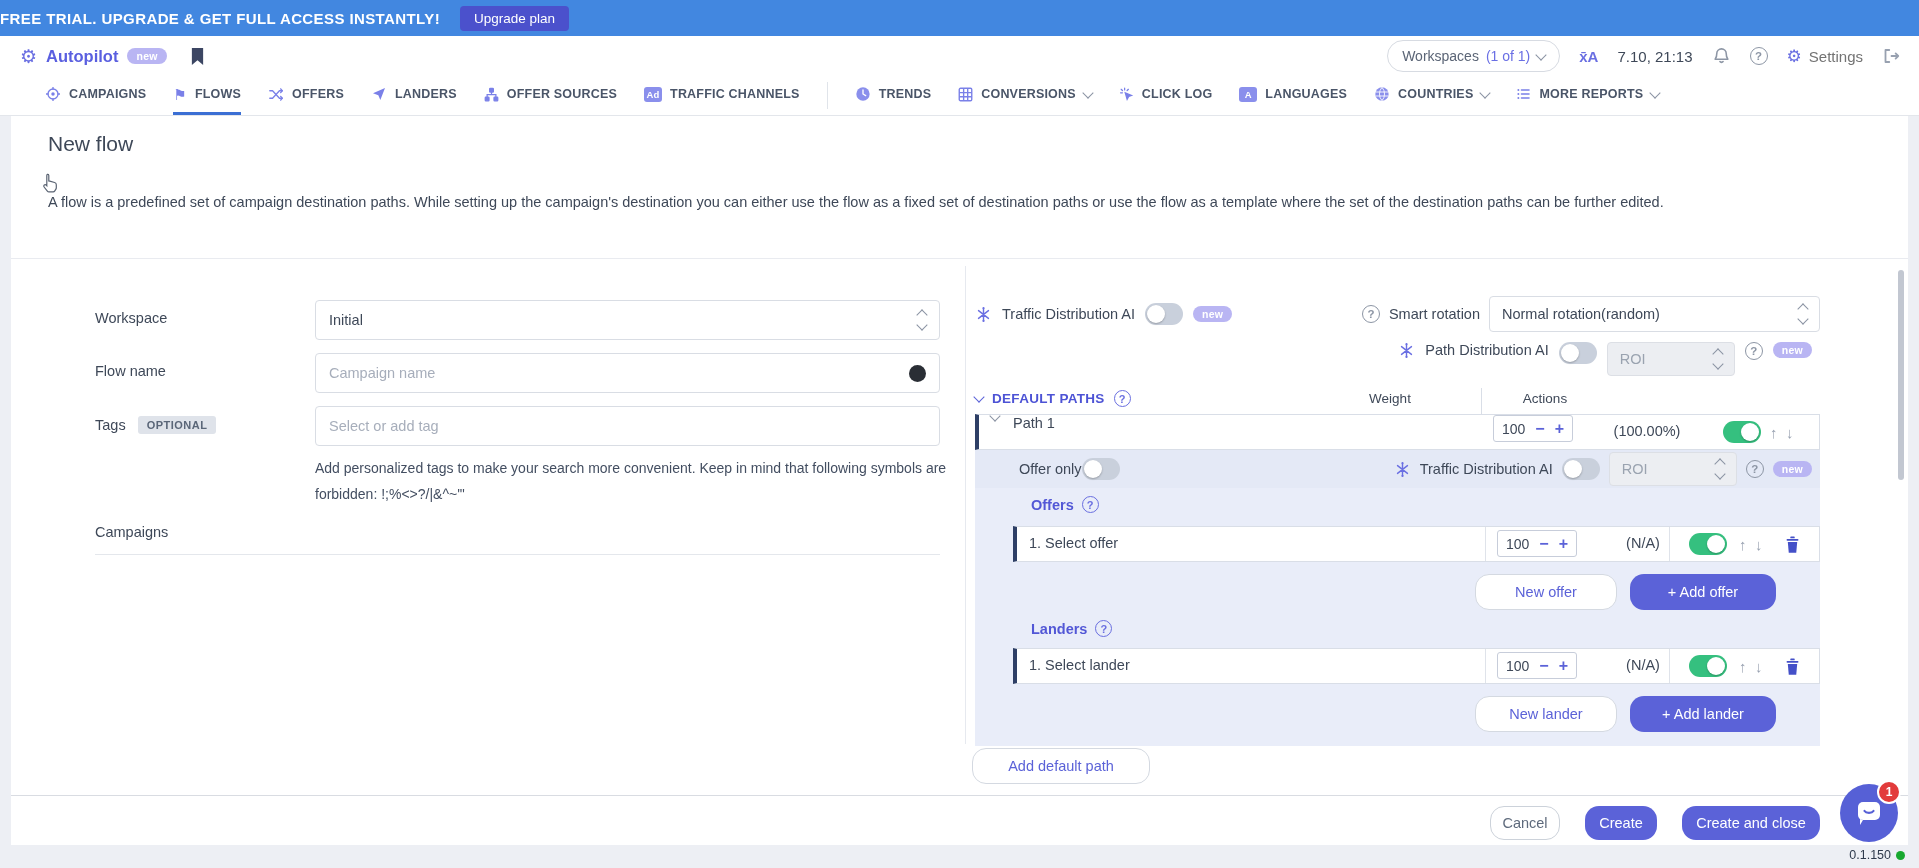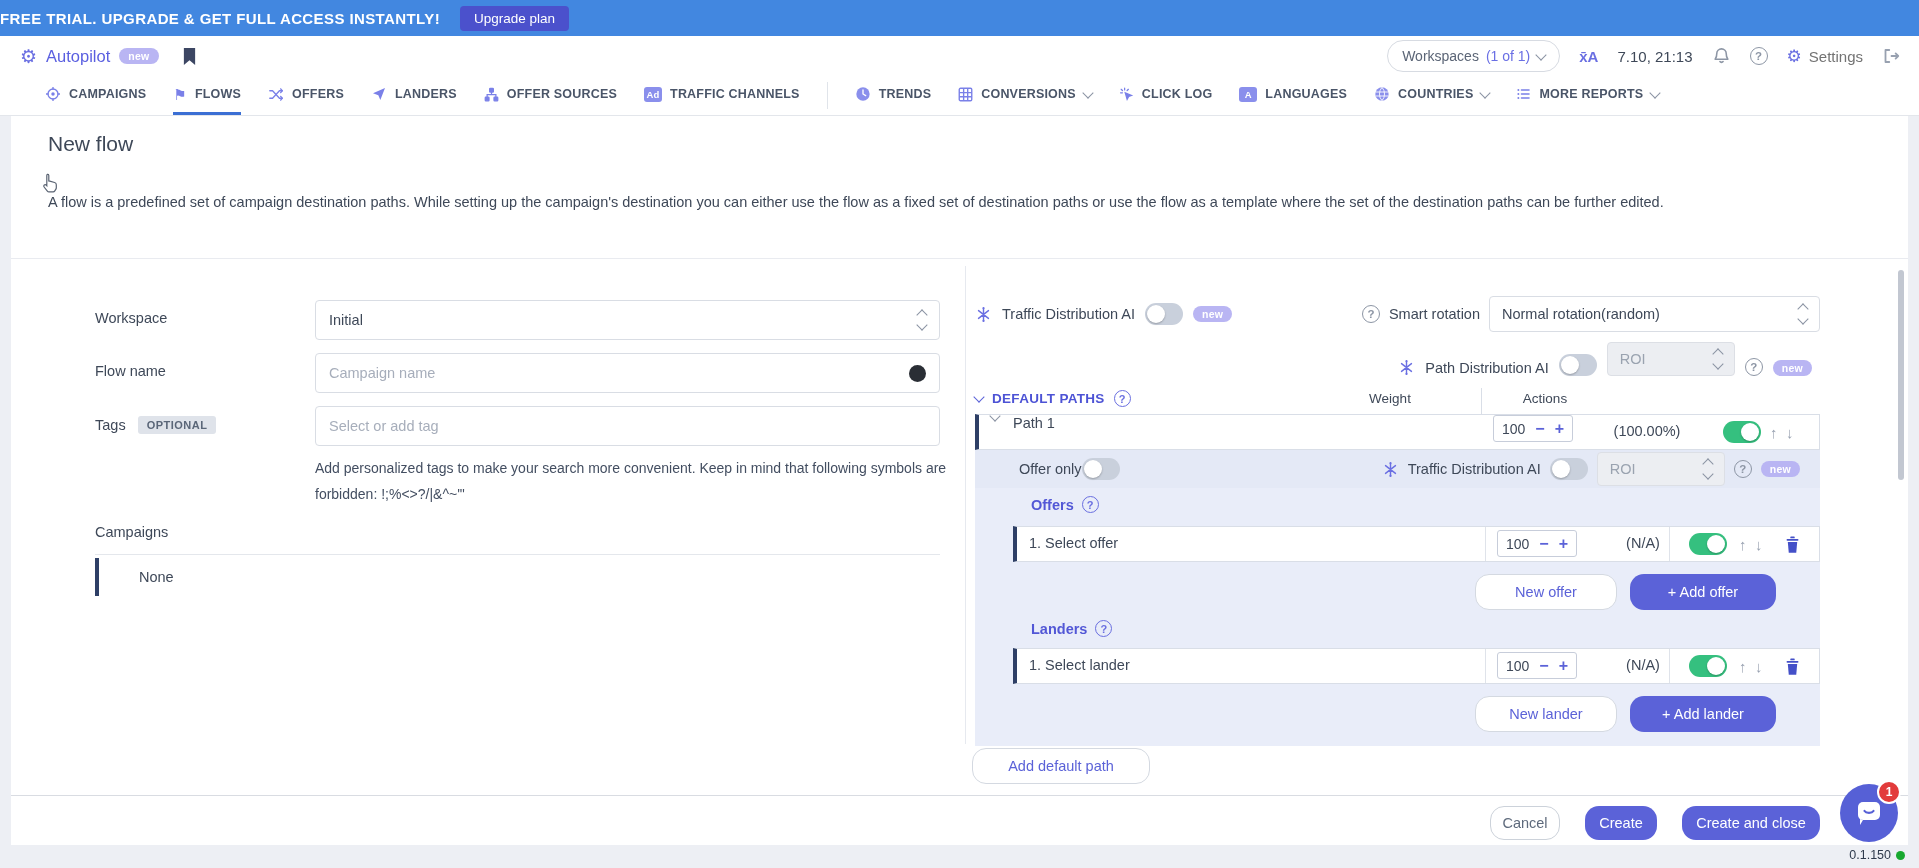--- a/index.html
+++ b/index.html
@@ -9,21 +9,21 @@
 
 .banner{position:absolute;top:0;left:0;right:0;height:36px;background:#4287e0;
   display:flex;align-items:center;gap:20px}
 .banner-text{color:#fff;font-size:15px;font-weight:700;letter-spacing:.4px}
 .banner-btn{background:#4b51cc;color:#fff;font-size:13.5px;padding:5px 14px;border-radius:4px;cursor:pointer}
 
 .hdr{position:absolute;top:36px;left:0;right:0;height:40px;background:#fff;
   display:flex;align-items:center;padding:0 18px 0 20px;box-sizing:border-box}
 .hdr-left{display:flex;align-items:center;gap:9px}
 .gears{font-size:19px;color:#6a6fe2;line-height:1}
-.app-name{font-size:16.5px;font-weight:400;color:#5a5fe0}
+.app-name{font-size:16.5px;font-weight:700;color:#5a5fe0}
 .newbadge{background:#b9b5f3;color:#fff;font-size:10.5px;font-weight:700;
   padding:2px 9px;border-radius:9px;letter-spacing:.3px}
 .bookmark{margin-left:14px}
 .hdr-right{margin-left:auto;display:flex;align-items:center;gap:19px}
 .ws-pill{display:flex;align-items:center;gap:7px;height:30px;padding:0 14px;
   border:1px solid #d7dbe2;border-radius:16px;font-size:14px;color:#5b6576;cursor:pointer}
 .ws-count{color:#6a6fe4}
 .chev{display:inline-block;width:7px;height:7px;border-right:1.8px solid #8a93a3;
   border-bottom:1.8px solid #8a93a3;transform:rotate(45deg);margin-top:-3px}
 .chev.purple{border-color:#5b62d8}
@@ -75,39 +75,39 @@
 .toggle .knob{position:absolute;top:2px;left:2px;width:18px;height:18px;border-radius:50%;
   background:#fff;box-shadow:0 1px 2px rgba(0,0,0,.25)}
 .toggle.on{background:#35c07f}
 .toggle.on .knob{left:auto;right:2px}
 .rrow1{position:absolute;left:964px;top:180px;width:845px;height:36px;display:flex;align-items:center;gap:10px}
 .plabel{font-size:14.5px;color:#3e4858}
 .rrow1 .right{margin-left:auto;display:flex;align-items:center;gap:9px}
 .select{height:36px;border:1px solid #d9dde4;border-radius:4px;background:#fff;display:flex;
   align-items:center;padding:0 12px;font-size:14.5px;box-sizing:border-box;cursor:pointer}
 .select.disabled{background:#eceef2;color:#9aa3b0;border-color:#dcdfe5}
-.rrow2{position:absolute;left:964px;top:226px;width:837px;height:34px;display:flex;align-items:flex-end;
+.rrow2{position:absolute;left:964px;top:226px;width:837px;height:34px;display:flex;align-items:flex-start;
   gap:10px;justify-content:flex-end}
 .thead{position:absolute;left:964px;top:272px;width:845px;height:26px}
 .thead-title{position:absolute;left:0;top:2px;display:flex;align-items:center;gap:9px;
   font-size:13.5px;font-weight:700;color:#4d53d5;letter-spacing:.3px;cursor:pointer}
 .thead .wcol{position:absolute;left:355px;width:120px;text-align:center;font-size:13.5px;color:#3e4858;top:3px}
 .thead .acol{position:absolute;left:520px;width:100px;text-align:center;font-size:13.5px;color:#3e4858;top:3px}
 .thead .vline{position:absolute;left:506px;top:0;bottom:-1px;width:1px;background:#d9dee7}
 .pathrow{position:absolute;left:964px;top:298px;width:845px;height:36px;background:#fff;
   border:1px solid #d9dee7;border-left:4px solid #2e3f66;box-sizing:border-box;display:flex;}
 .pathrow .chev{margin-left:12px}
 .pathrow .pname{margin-left:14px;font-size:14.5px;color:#3e4858}
 .weightbox{position:absolute;display:flex;align-items:center;gap:10px;height:27px;padding:0 8px;
   border:1px solid #c7cdda;border-radius:3px;background:#fff;box-sizing:border-box;font-size:14px;color:#3e4858}
 .wminus,.wplus{color:#5b62d8;font-size:16px;font-weight:700;cursor:pointer;line-height:1}
 .pct{position:absolute;font-size:14.5px;color:#3e4858;text-align:center}
 .arr{font-size:15px;color:#9aa3b2;cursor:pointer;position:absolute;top:50%;transform:translateY(-50%)}
 .block{position:absolute;left:964px;top:334px;width:845px;height:296px;background:#e9edf9}
-.oorow{position:absolute;left:0;right:0;top:0;height:38px;background:#e4e9f6;display:flex;align-items:center;gap:0;padding:0 20px 0 44px;box-sizing:border-box}
+.oorow{position:absolute;left:0;right:0;top:0;height:38px;background:#e4e9f6;display:flex;align-items:center;gap:0;padding:0 8px 0 44px;box-sizing:border-box}
 .oorow .right{margin-left:auto;display:flex;align-items:center;gap:9px}
 .sect-title{position:absolute;left:56px;display:flex;align-items:center;gap:8px;
   font-size:14.5px;font-weight:700;color:#5257d6}
 .itemrow{position:absolute;left:38px;width:807px;height:36px;background:#fff;
   border:1px solid #d9dee7;border-left:4px solid #2e3f66;box-sizing:border-box}
 .itemrow .ilabel{position:absolute;left:12px;top:8px;font-size:14.5px;color:#3e4858}
 .itemrow .vline{position:absolute;top:0;bottom:0;width:1px;background:#dfe3ea}
 .btn{display:flex;align-items:center;justify-content:center;height:36px;border-radius:14px;
   font-size:14.5px;box-sizing:border-box;cursor:pointer;position:absolute}
 .btn.ghost{background:#fff;border:1px solid #d4d9e1;color:#5b62d8}
@@ -309,23 +309,20 @@
     <div class="flabel" style="top:300px">
       <span>Tags</span><span class="opt-badge">OPTIONAL</span>
     </div>
     <div class="fctl" style="top:290px">
       <span class="placeholder">Select or add tag</span>
     </div>
     <div class="tags-help">Add personalized tags to make your search more convenient. Keep in mind that following symbols are forbidden: !;%&lt;&gt;?/|&amp;^~'"</div>
 
     <div class="camp-title">Campaigns</div>
     <div class="camp-line"></div>
-    <div class="camp-none">
-      <span>None</span>
-    </div>
 
     <div class="coldiv"></div>
 
     <div class="rrow1">
       <span>
         <svg width="17" height="17" viewBox="0 0 24 24" stroke="#6a6fe2" stroke-width="2" fill="none" stroke-linecap="round">
             <path d="M12 3v18M5 6.5l14 11M19 6.5l-14 11"></path>
             <circle cx="12" cy="3" r="1.5" fill="#6a6fe2" stroke="none"></circle>
             <circle cx="12" cy="21" r="1.5" fill="#6a6fe2" stroke="none"></circle>
           </svg>

